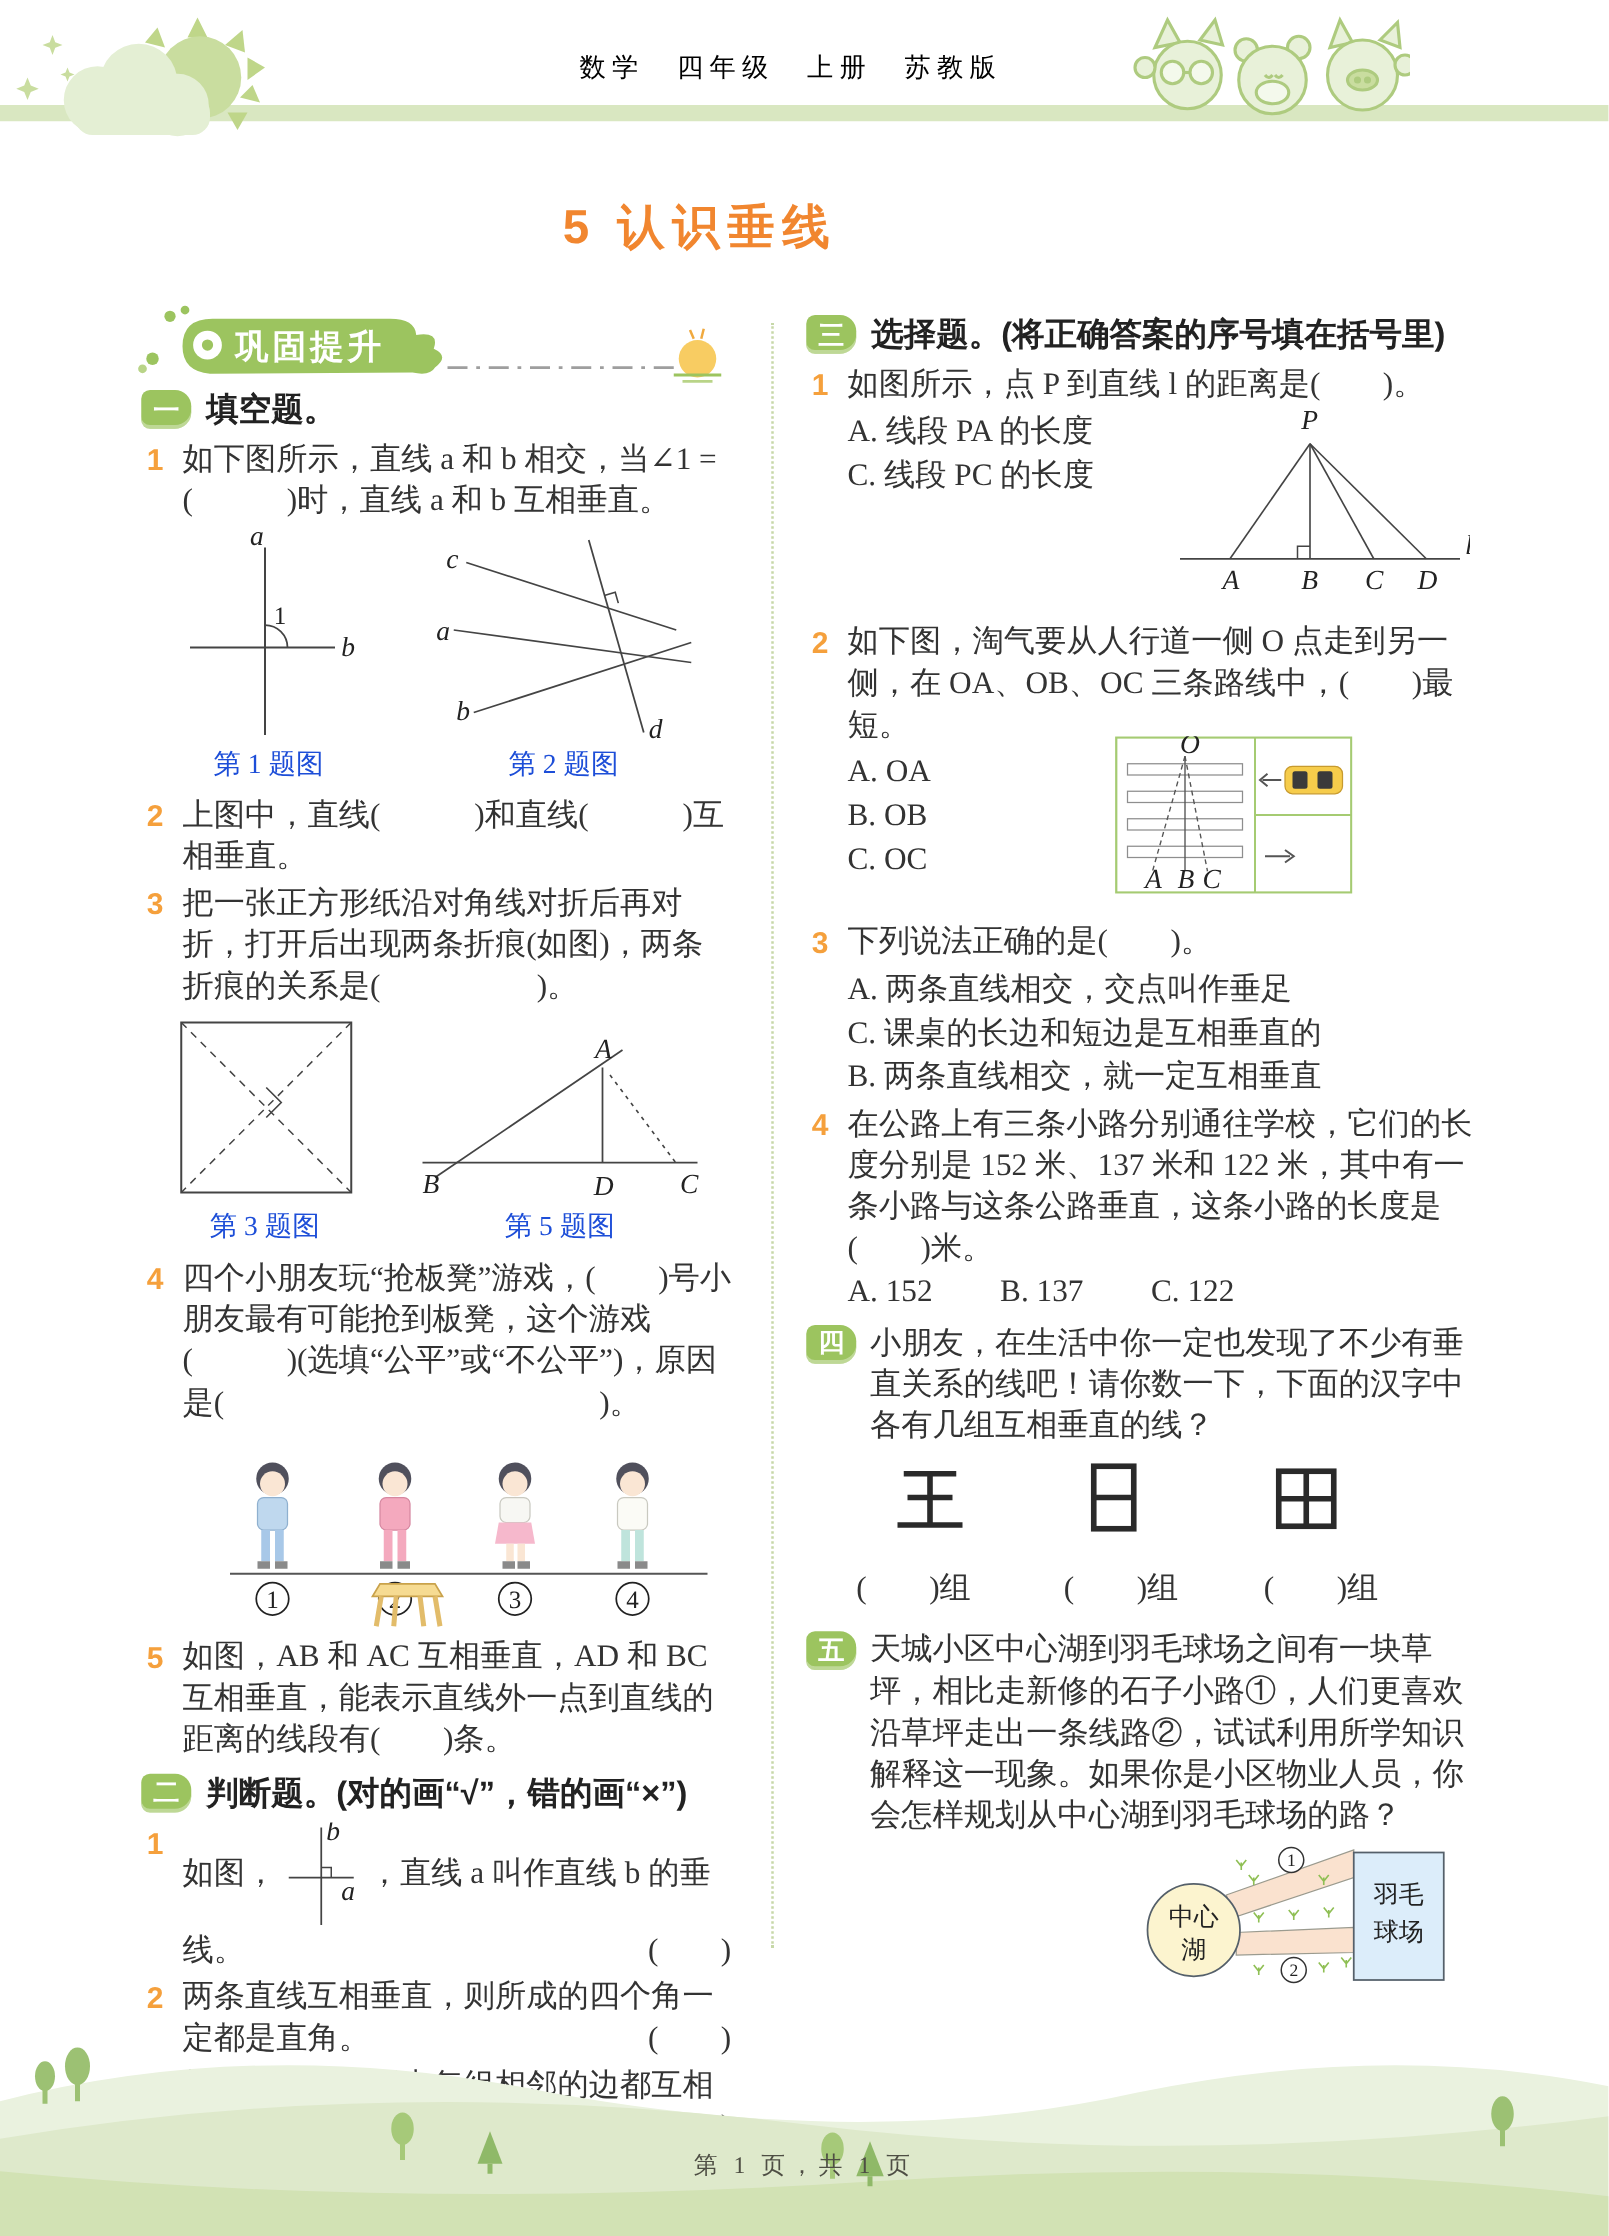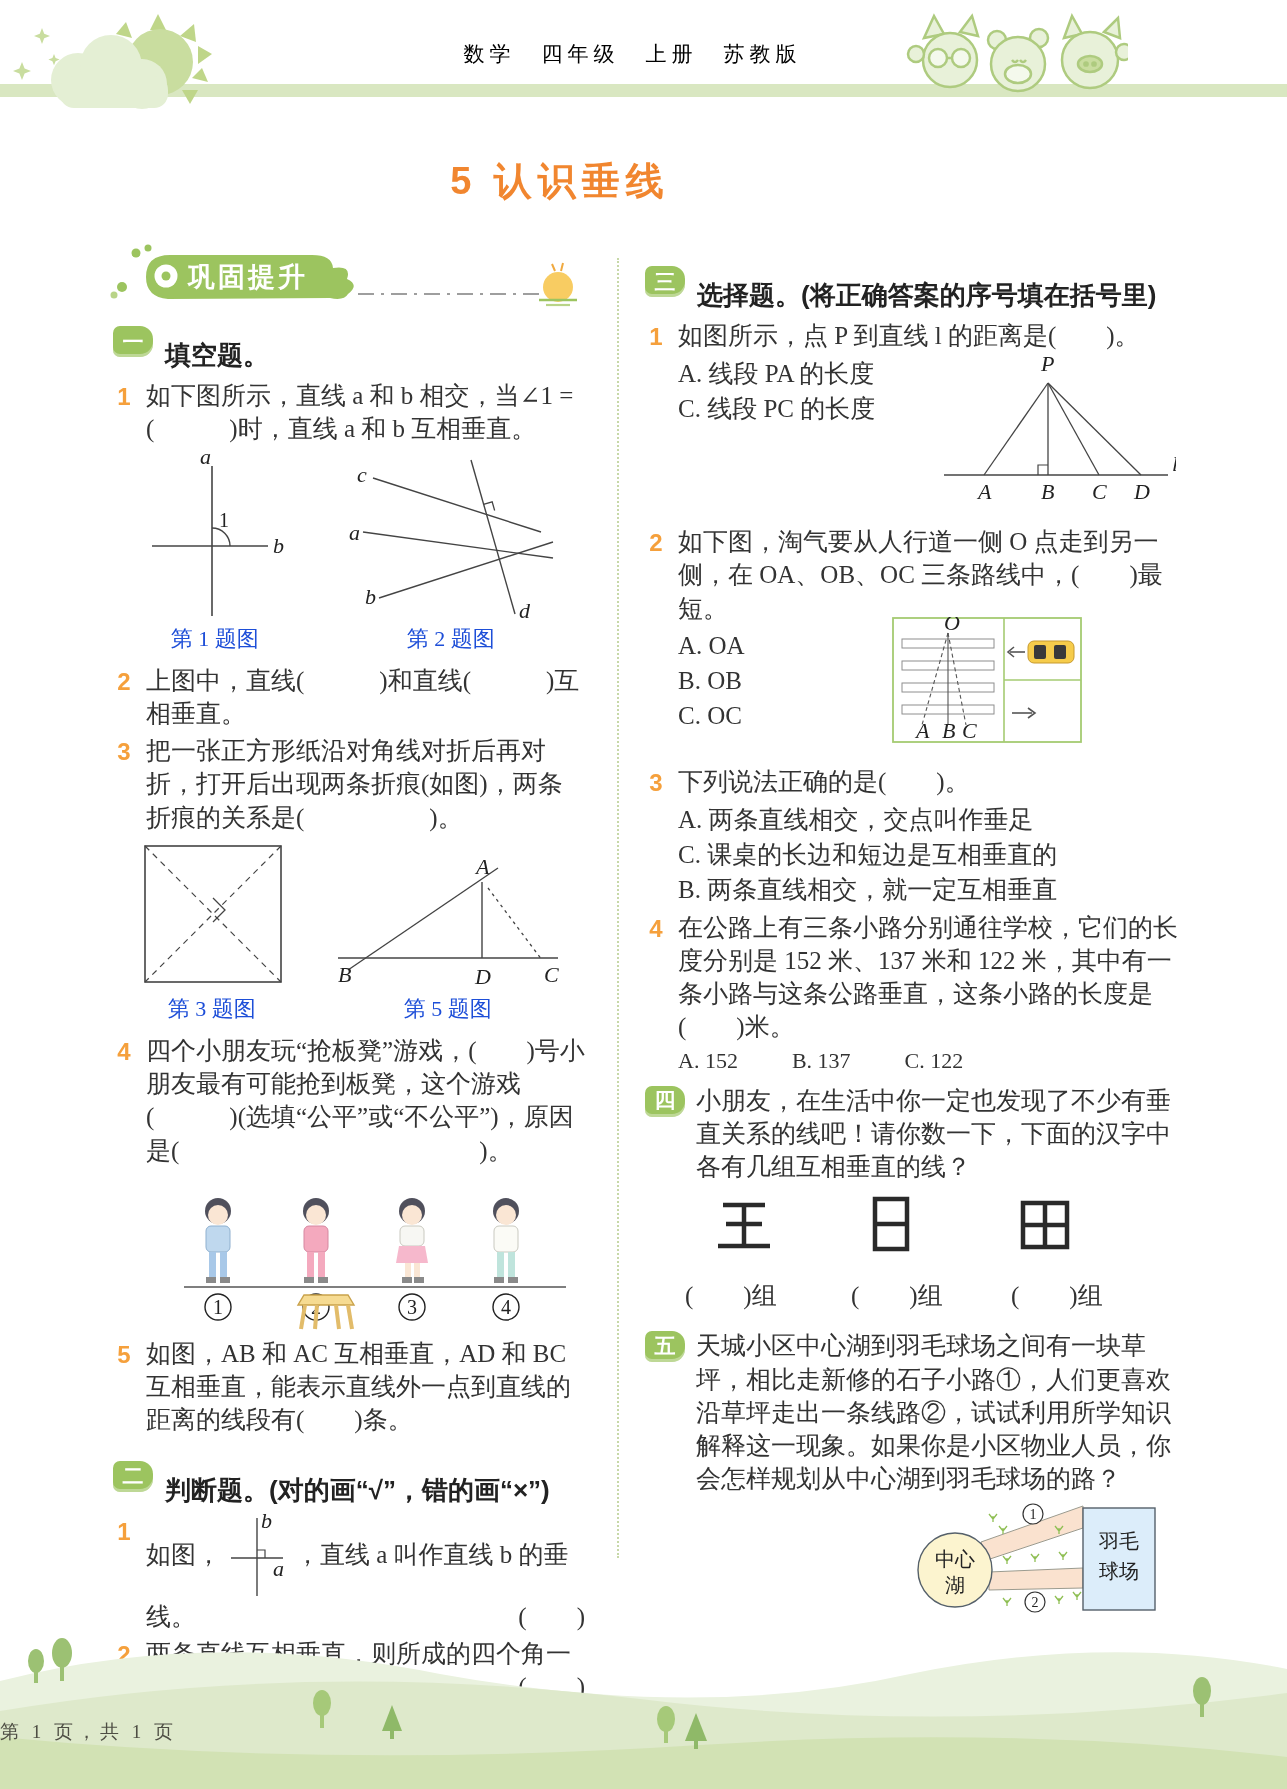--- a/index.html
+++ b/index.html
@@ -20,47 +20,47 @@
   .col-divider{position:absolute;left:617px;top:258px;height:1300px;border-left:2px dotted #C7D8A8;}
   .col-left{position:absolute;left:113px;top:310px;width:472px;}
   .col-right{position:absolute;left:645px;top:250px;width:537px;}
   
   .sec-head{display:flex;align-items:center;gap:12px;margin:2px 0 8px 0;
             font-family:"Liberation Sans","DejaVu Sans",sans-serif;font-weight:bold;
             font-size:26px;color:#222;}
   .sec-badge{flex:0 0 auto;display:inline-flex;align-items:center;justify-content:center;
              width:40px;height:31px;background:#9CC45F;color:#fff;border-radius:7px 13px 13px 7px;
              font-size:21px;font-weight:bold;box-shadow:inset 0 -3px 0 rgba(255,255,255,.35);}
-  .sec-head .txt{line-height:1.2;margin-top:28px;}
+  .sec-head .txt{line-height:1.2;}
   .q{display:flex;gap:11px;margin:4px 0;font-size:25px;line-height:1.33;}
   .qnum{flex:0 0 22px;text-align:center;color:#F5A03C;font-weight:bold;
         font-family:"Liberation Sans","DejaVu Sans",sans-serif;font-size:24px;padding-top:2px;}
   .qbody{flex:1;min-width:0;}
   .ans{float:right;}
   .opt{margin:2px 0 2px 33px;font-size:25px;line-height:1.33;}
-  .opt-row{display:flex;gap:54px;margin:4px 0 4px 33px;font-size:22px;}
+  .opt-row{display:flex;gap:54px;margin:4px 0 4px 33px;font-size:25px;}
   
   .fig-row{display:flex;justify-content:space-around;align-items:flex-end;margin:6px 0 10px 0;}
   .fig{text-align:center;}
   .fig-caption{font-size:22px;color:#1d4ed8;margin-top:2px;}
   svg.linework{display:block;margin:0 auto;}
   svg text{font-family:"Liberation Serif","DejaVu Serif",serif;}
   .math-label{font-style:italic;font-size:22px;fill:#222;}
   .cjk-label{font-size:20px;fill:#222;}
   .rel{position:relative;}
   .absfig{position:absolute;}
   .kids-wrap{margin:4px 0 6px 52px;}
   .inline-fig{vertical-align:middle;margin:0 6px;}
   .hanzi-row{position:relative;height:64px;margin:10px 0 22px 0;}
   .hanzi-ans-row{position:relative;height:36px;margin-bottom:14px;font-size:25px;}
   .hanzi-ans-row span{position:absolute;top:0;}
   .sec5-figwrap{margin:2px 0 0 246px;}
   
   .landscape{position:absolute;left:0;bottom:0;width:1287px;height:170px;}
-  .footer-text{position:absolute;left:0;bottom:44px;width:1287px;
+  .footer-text{position:absolute;left:0;bottom:44px;width:1287px;text-align:center;
                font-size:19px;color:#4E4E44;letter-spacing:4px;}
 </style>
 </head>
 <body>
 
 <div class="page">
 
   <div class="top-band"></div>
 
   <svg class="deco-topleft" width="250" height="104" viewBox="0 0 250 104">

